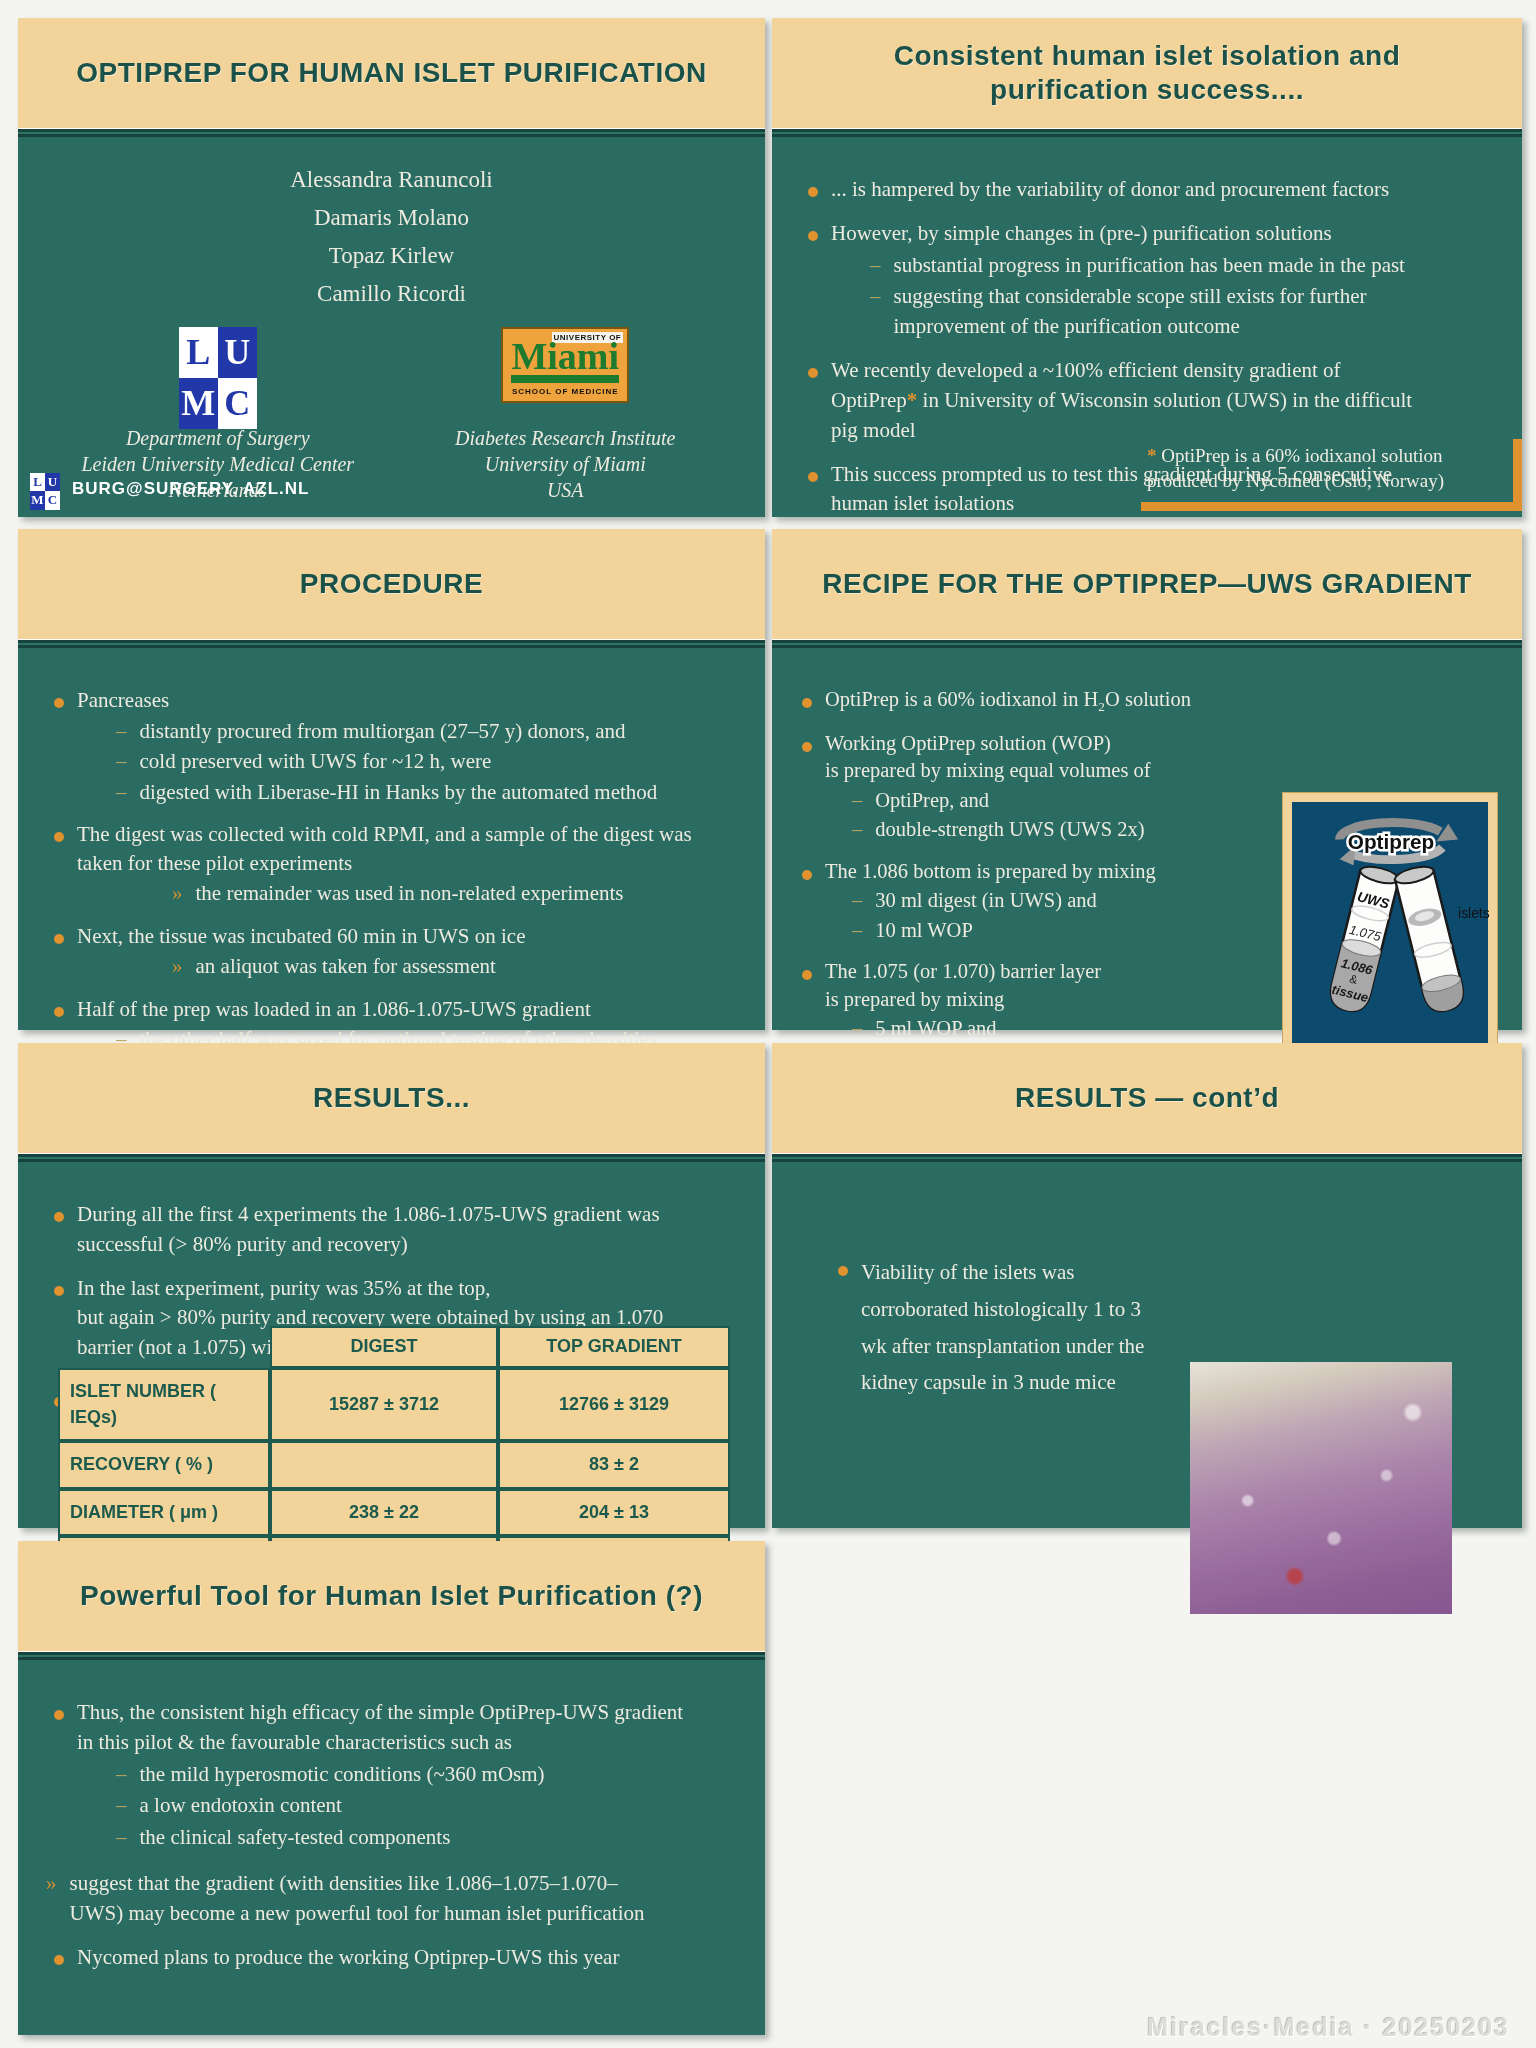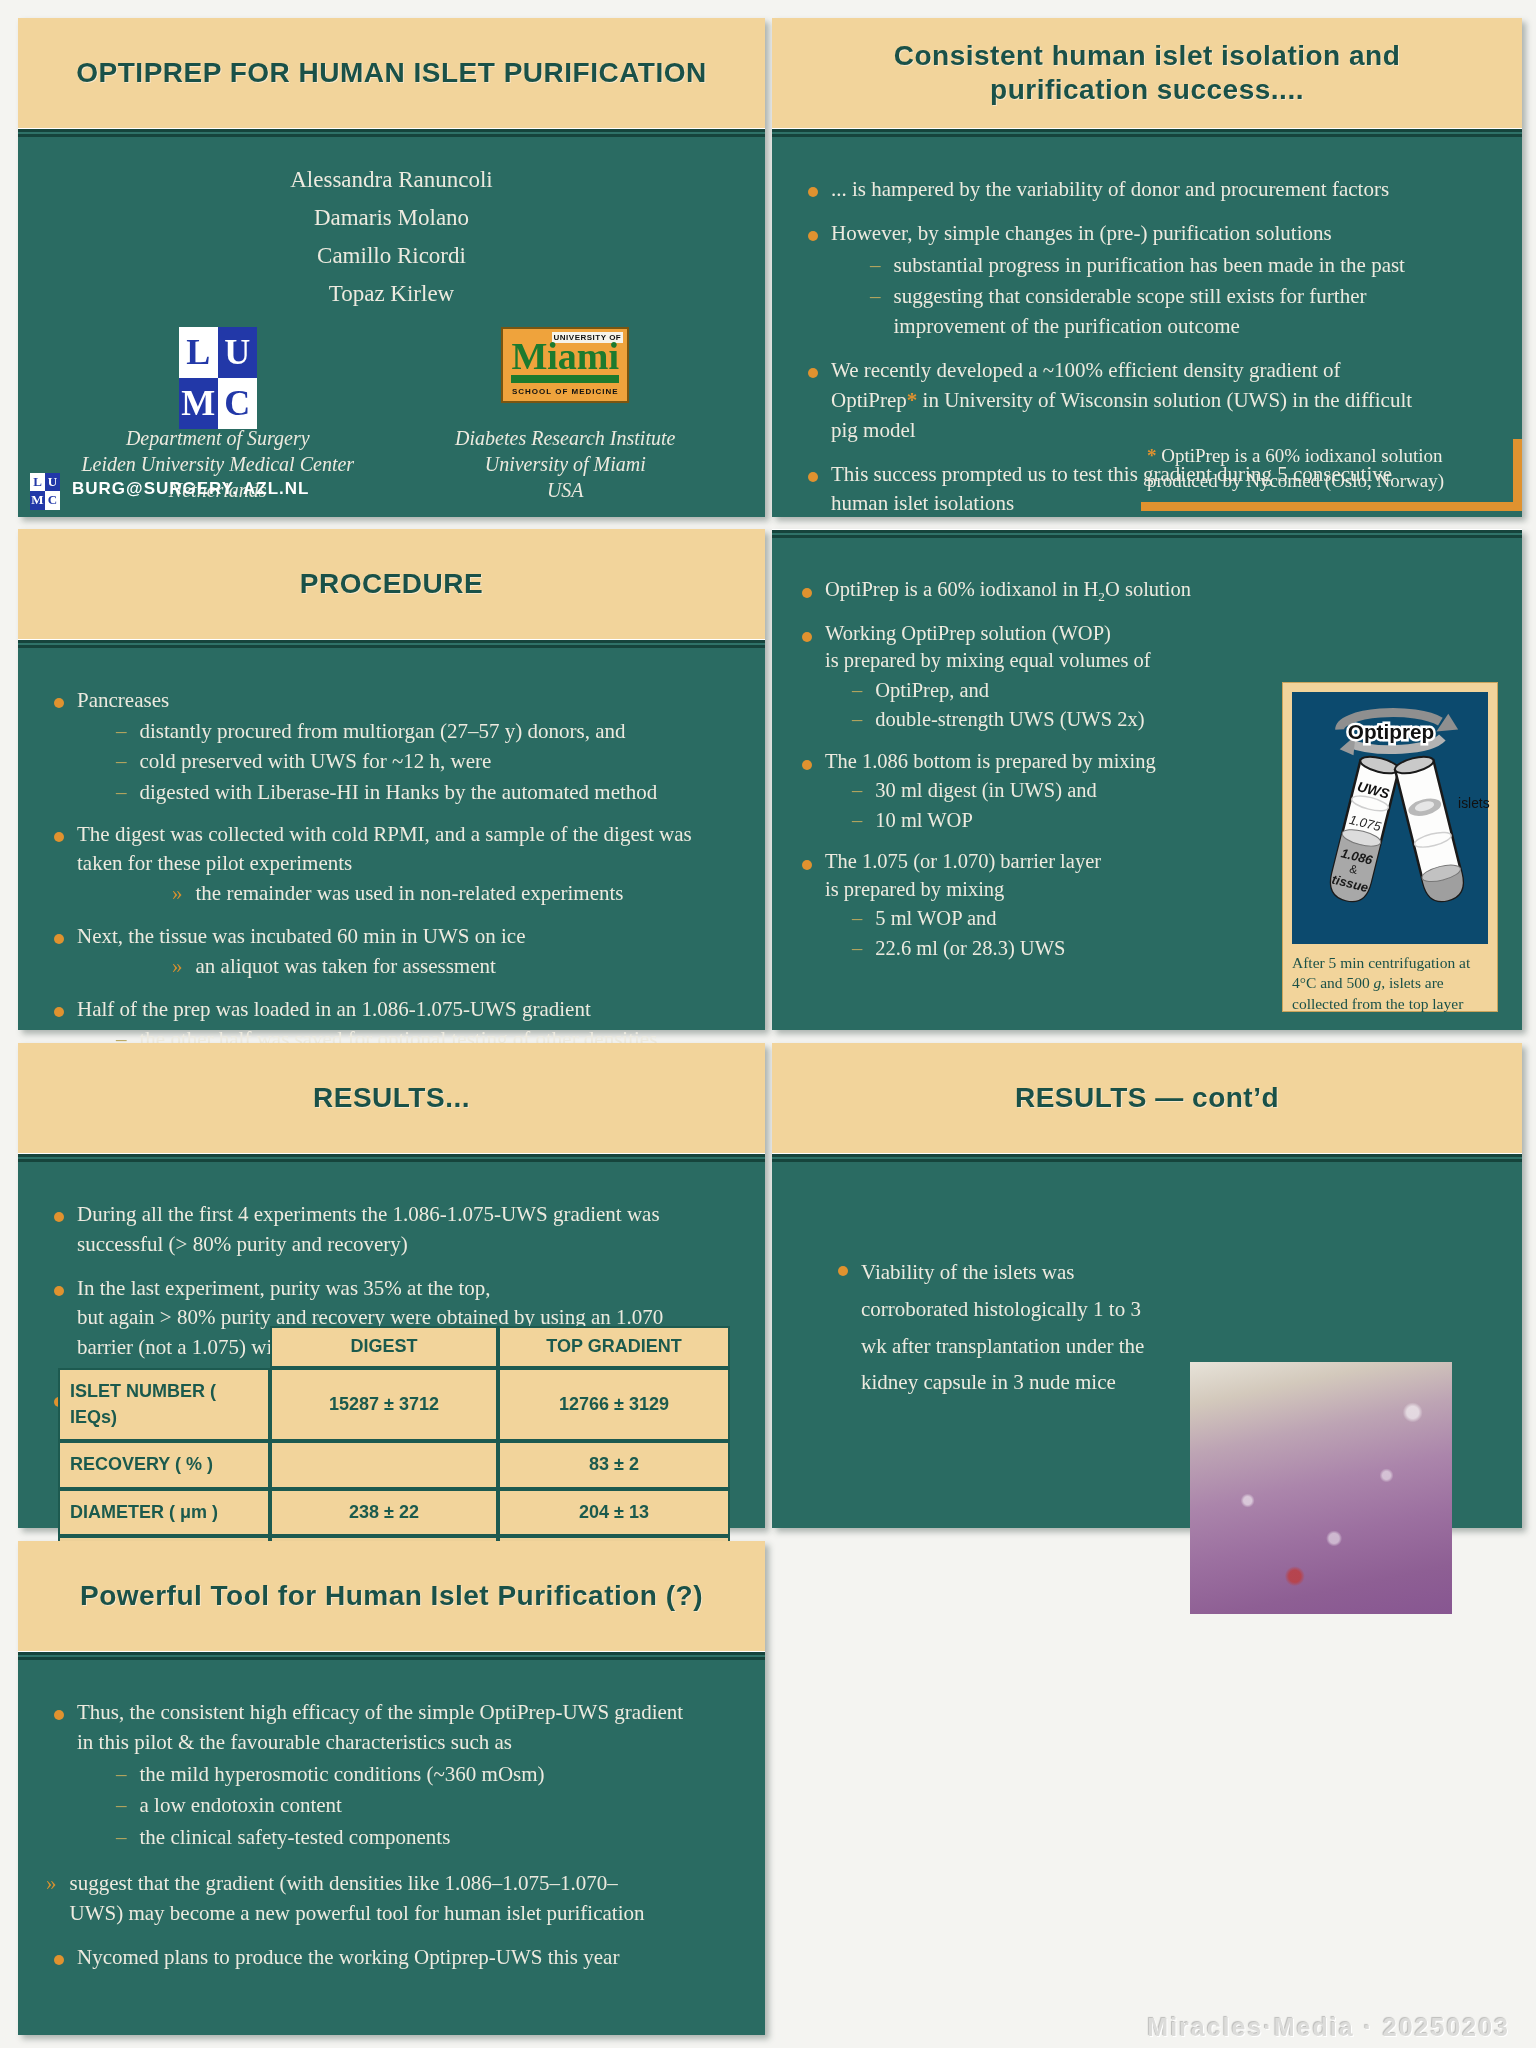--- a/index.html
+++ b/index.html
@@ -130,22 +130,22 @@
 <div class="slide" style="left:18px;top:18px;width:747px;height:499px;">
   <div class="hdr">
     <div class="t">OPTIPREP FOR HUMAN ISLET PURIFICATION</div>
   </div>
   <div class="sep"></div>
   <div class="body" style="padding-top:16px;">
     <div class="authors">
       <div class="acol">
         <div>Alessandra Ranuncoli</div>
         <div>Damaris Molano</div>
+        <div>Topaz Kirlew</div>
         <div>Camillo Ricordi</div>
-        <div>Topaz Kirlew</div>
       </div>
     </div>
     <div class="logos">
       <div class="lcol">
         <div class="lumc">
           <div class="lc-a">L</div>
           <div class="lc-b">U</div>
           <div class="lc-b">M</div>
           <div class="lc-a">C</div>
         </div>
@@ -262,20 +262,23 @@
       <div class="txt">Half of the prep was loaded in an 1.086-1.075-UWS gradient</div>
       </div>
     <div class="li l2">
         <span class="dash">–</span>
       <div class="txt">the other half was saved for optional testing of other densities</div>
       </div>
   </div>
 </div>
 
 <div class="slide" style="left:772px;top:529px;width:750px;height:501px;">
+  <div class="hdr">
+    <div class="t">RECIPE FOR THE OPTIPREP—UWS GRADIENT</div>
+  </div>
   <div class="sep"></div>
   <div class="body" style="line-height:1.34; font-size:20.5px;">
     <div class="li l1" style="margin-left:4px;">
         <span class="dot"></span>
       <div class="txt"><span>OptiPrep is a 60% iodixanol in H</span><sub>2</sub><span>O solution</span></div>
       </div>
     <div class="li l1" style="margin-left:4px;">
         <span class="dot"></span>
       <div class="txt"><span>Working OptiPrep solution (WOP)</span><br><span>is prepared by mixing equal volumes of</span></div>
       </div>

